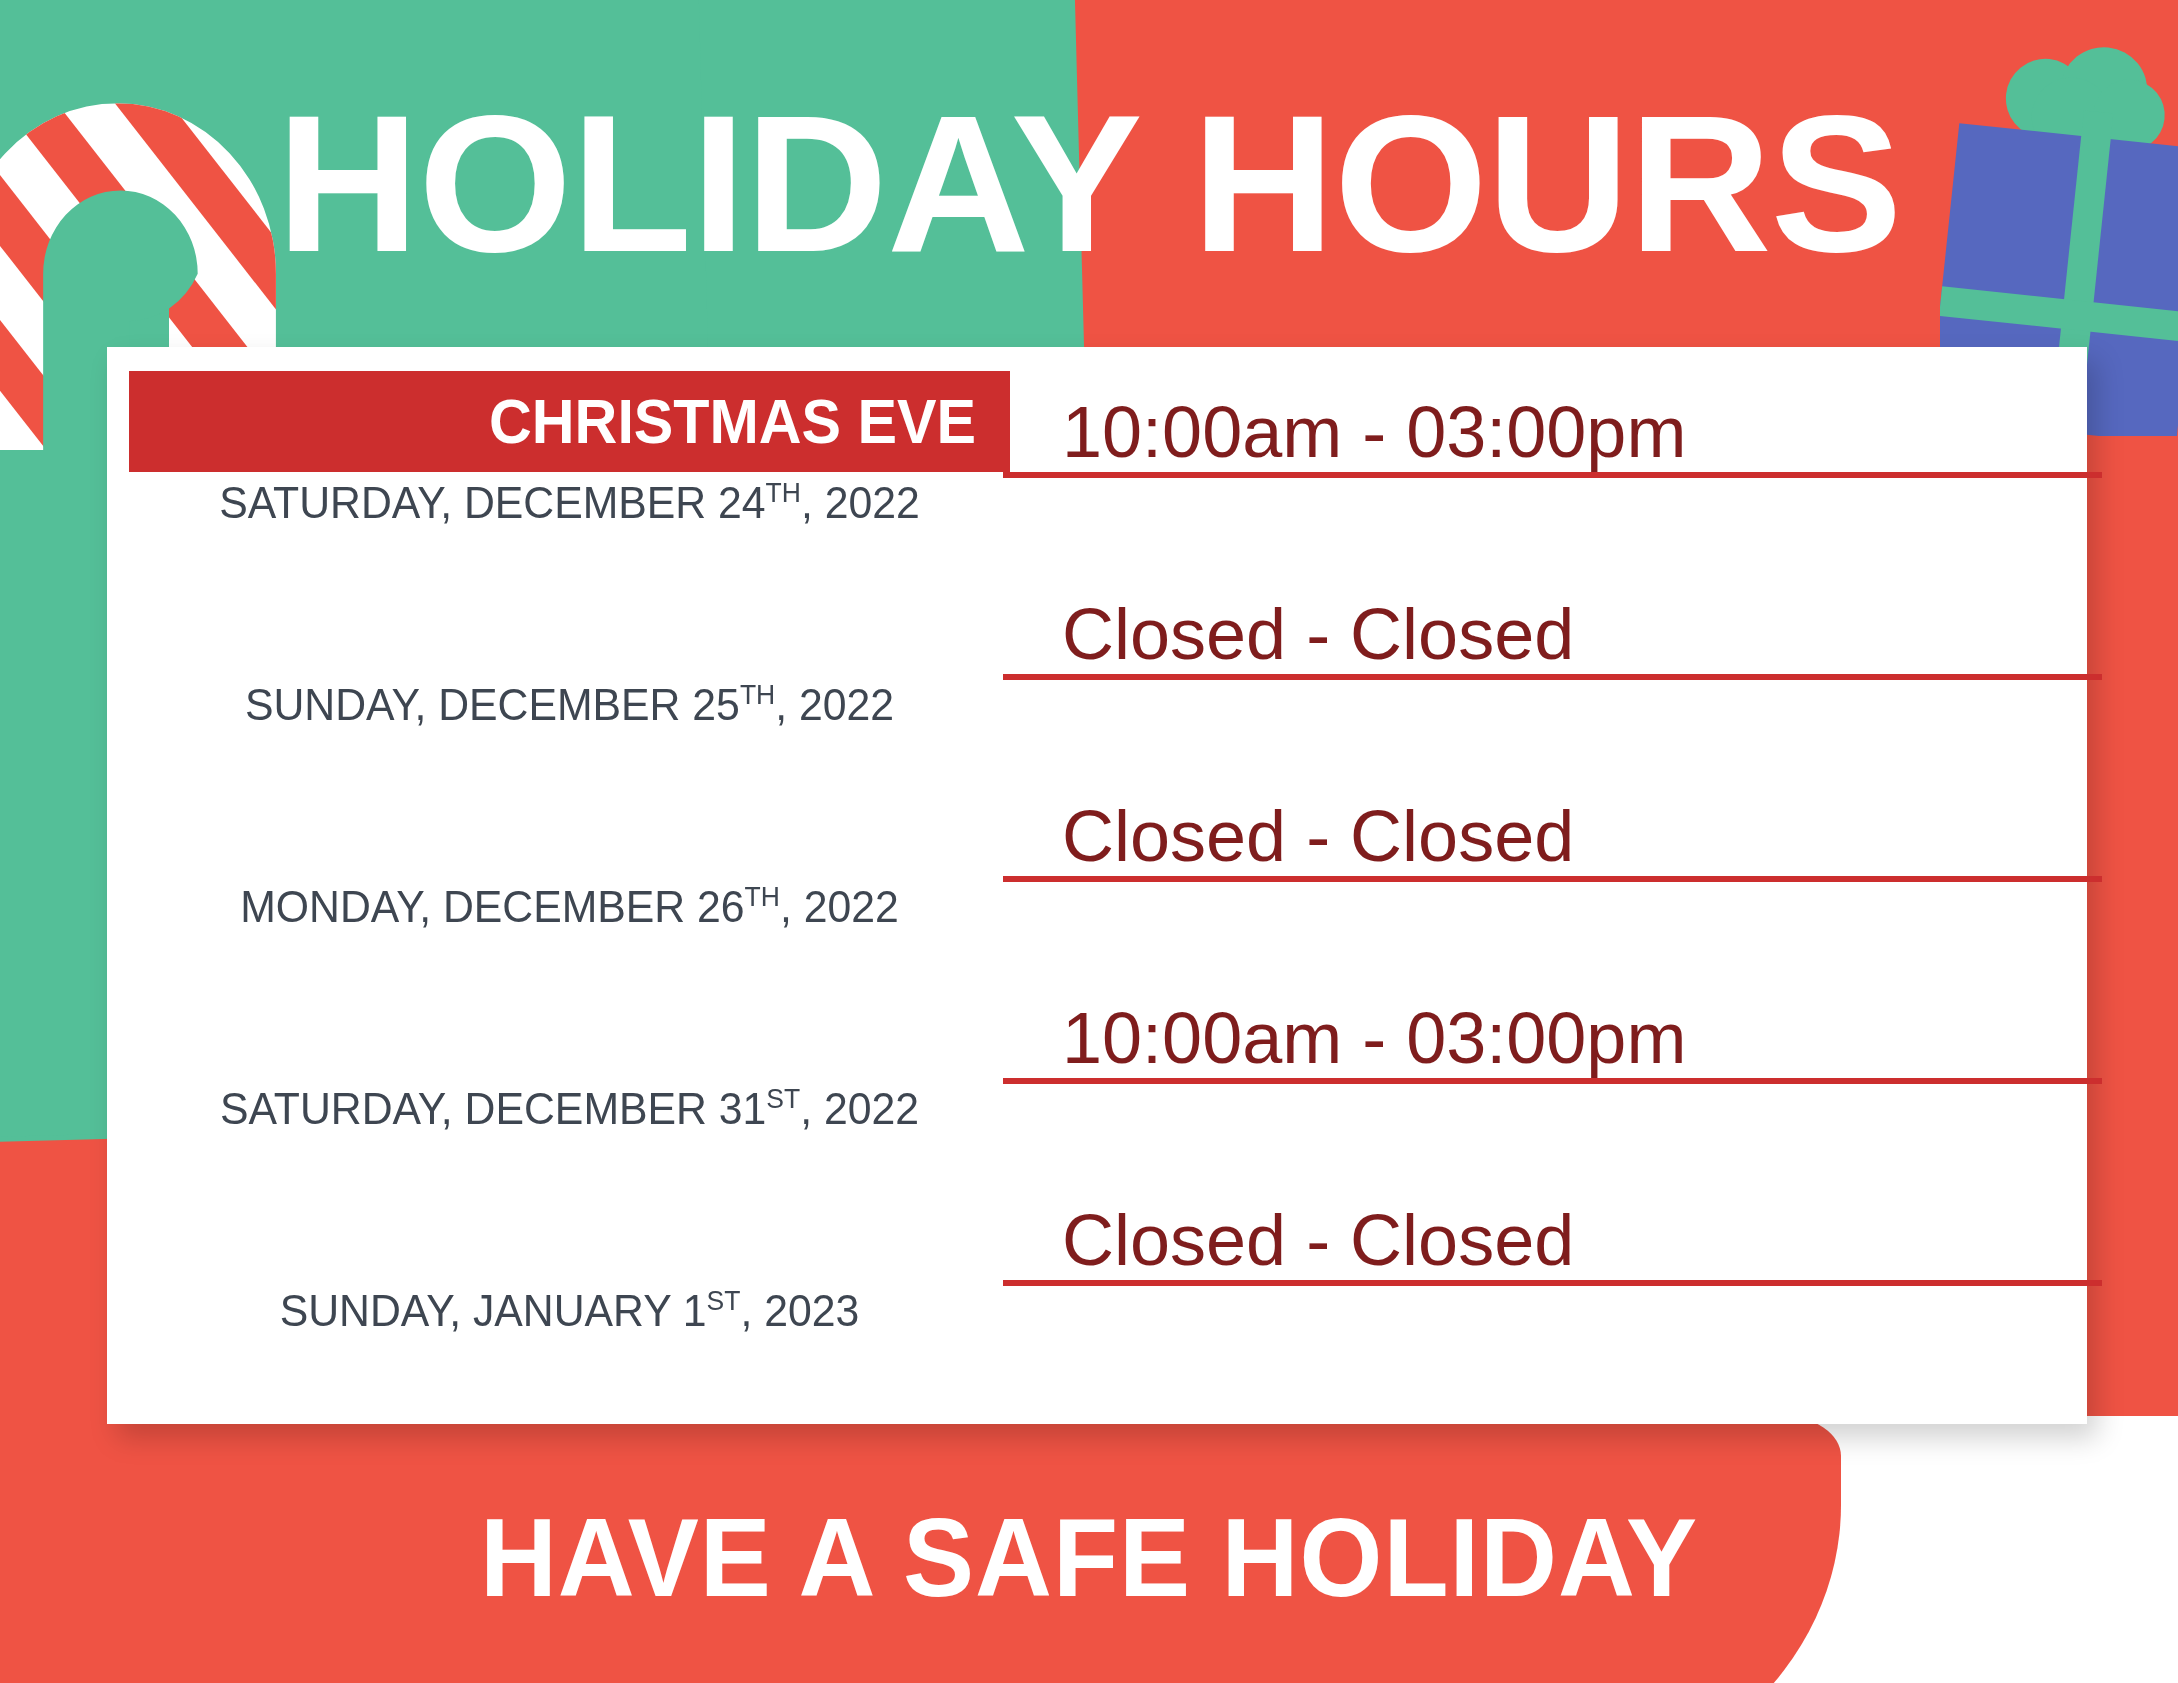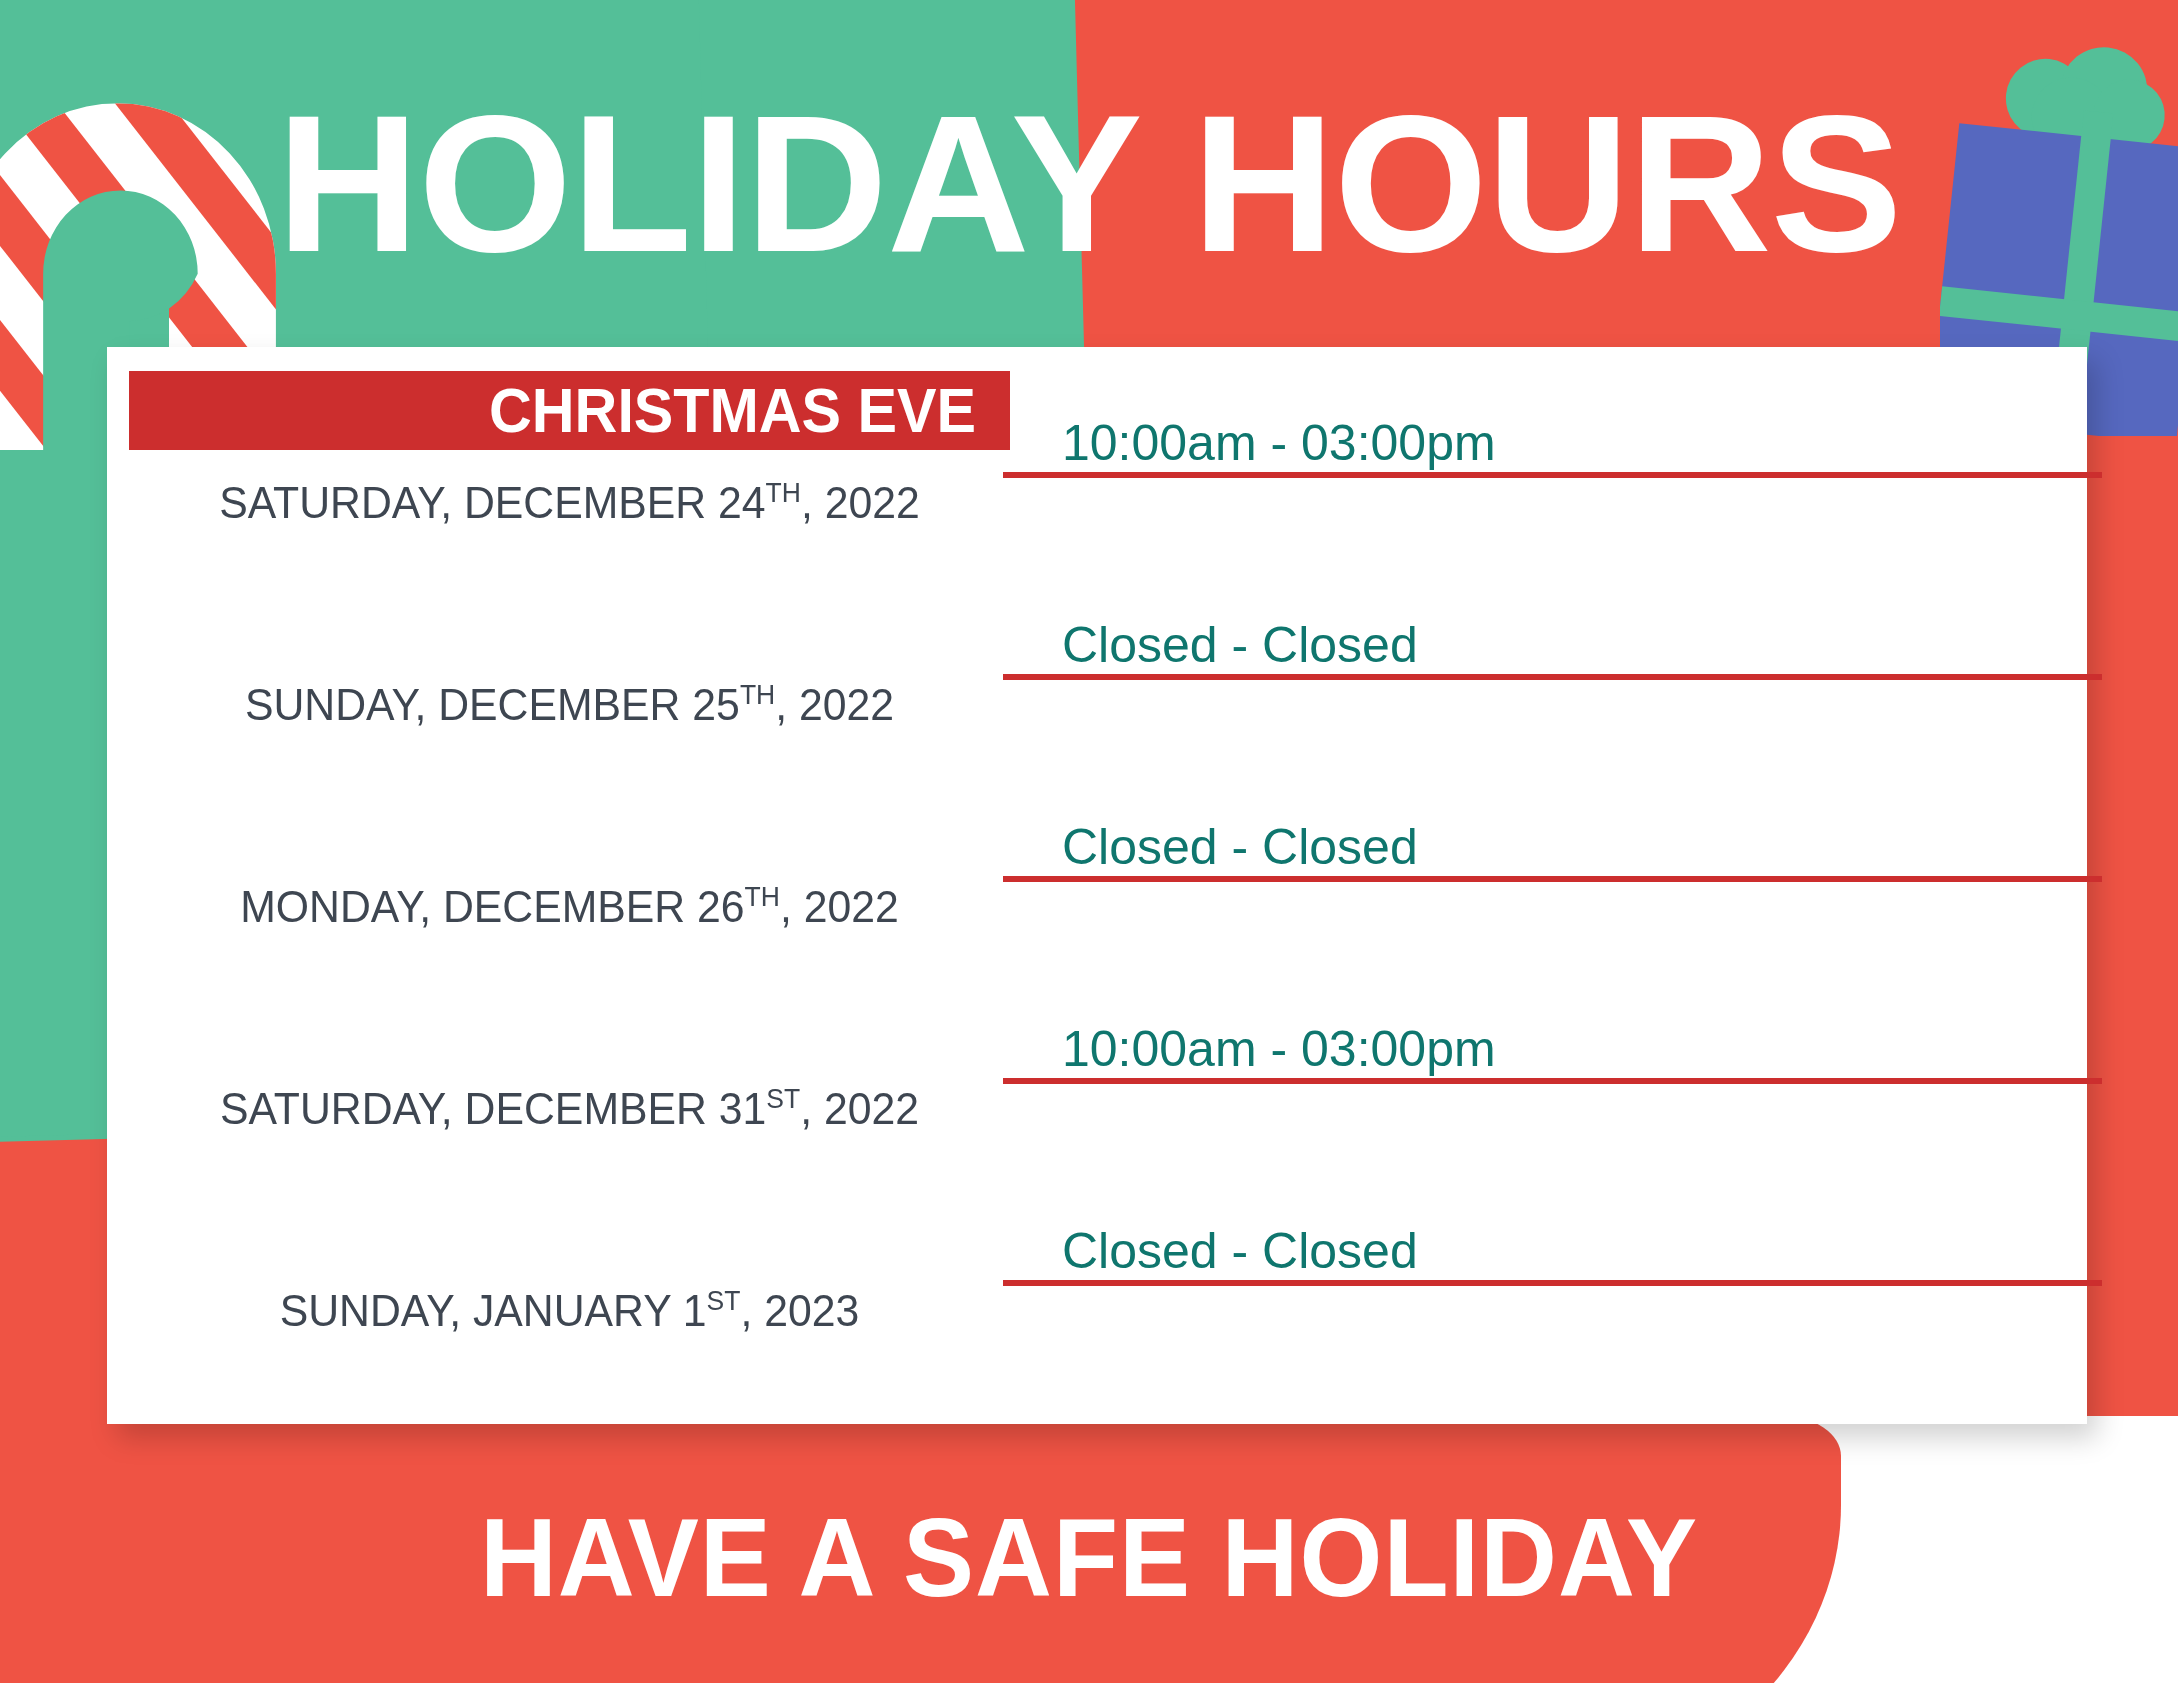--- a/index.html
+++ b/index.html
@@ -85,21 +85,21 @@
   }
   .row{
     position:relative;
     height:202px;
   }
   .row:nth-child(5){height:208px;}
 
   
   .namebar{
     position:absolute;left:22px;top:24px;
-    width:881px;height:79px;
+    width:881px;height:101px;
     background:#CC2E2E;
     display:flex;align-items:center;justify-content:flex-end;
     box-sizing:border-box;
     padding-right:34px;
   }
   .namebar span{
     color:#ffffff;
     font-size:63px;
     font-weight:bold;
     line-height:1;
@@ -128,22 +128,22 @@
 
   
   .hours{
     position:absolute;left:943px;top:0px;
     width:1010px;height:125px;
     display:flex;align-items:flex-end;
     box-sizing:border-box;
     padding-left:12px;padding-bottom:4px;
   }
   .hours span{
-    color:#0f766e;
-    font-size:50px;
+    color:#7f1d1d;
+    font-size:72px;
     line-height:1;
     white-space:nowrap;
   }
   .rule{
     position:absolute;left:896px;top:125px;
     width:1099px;height:6px;
     background:#CC2E2E;
   }
 
   

